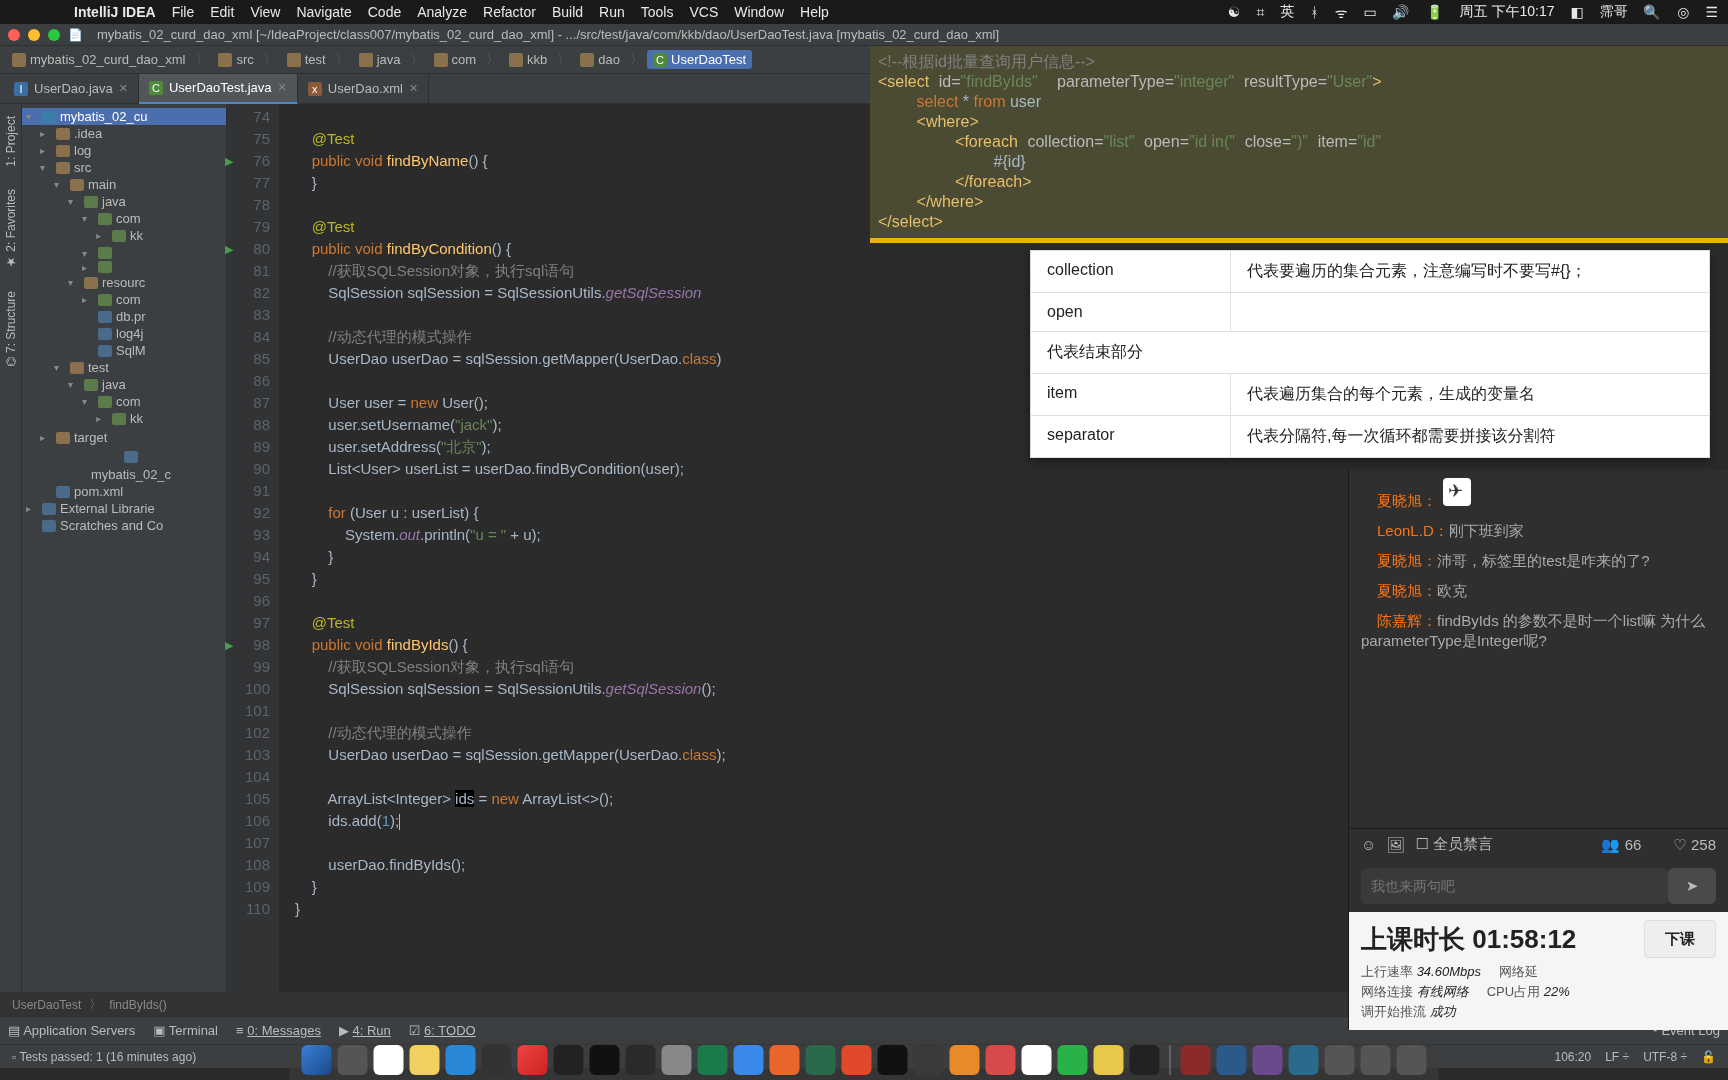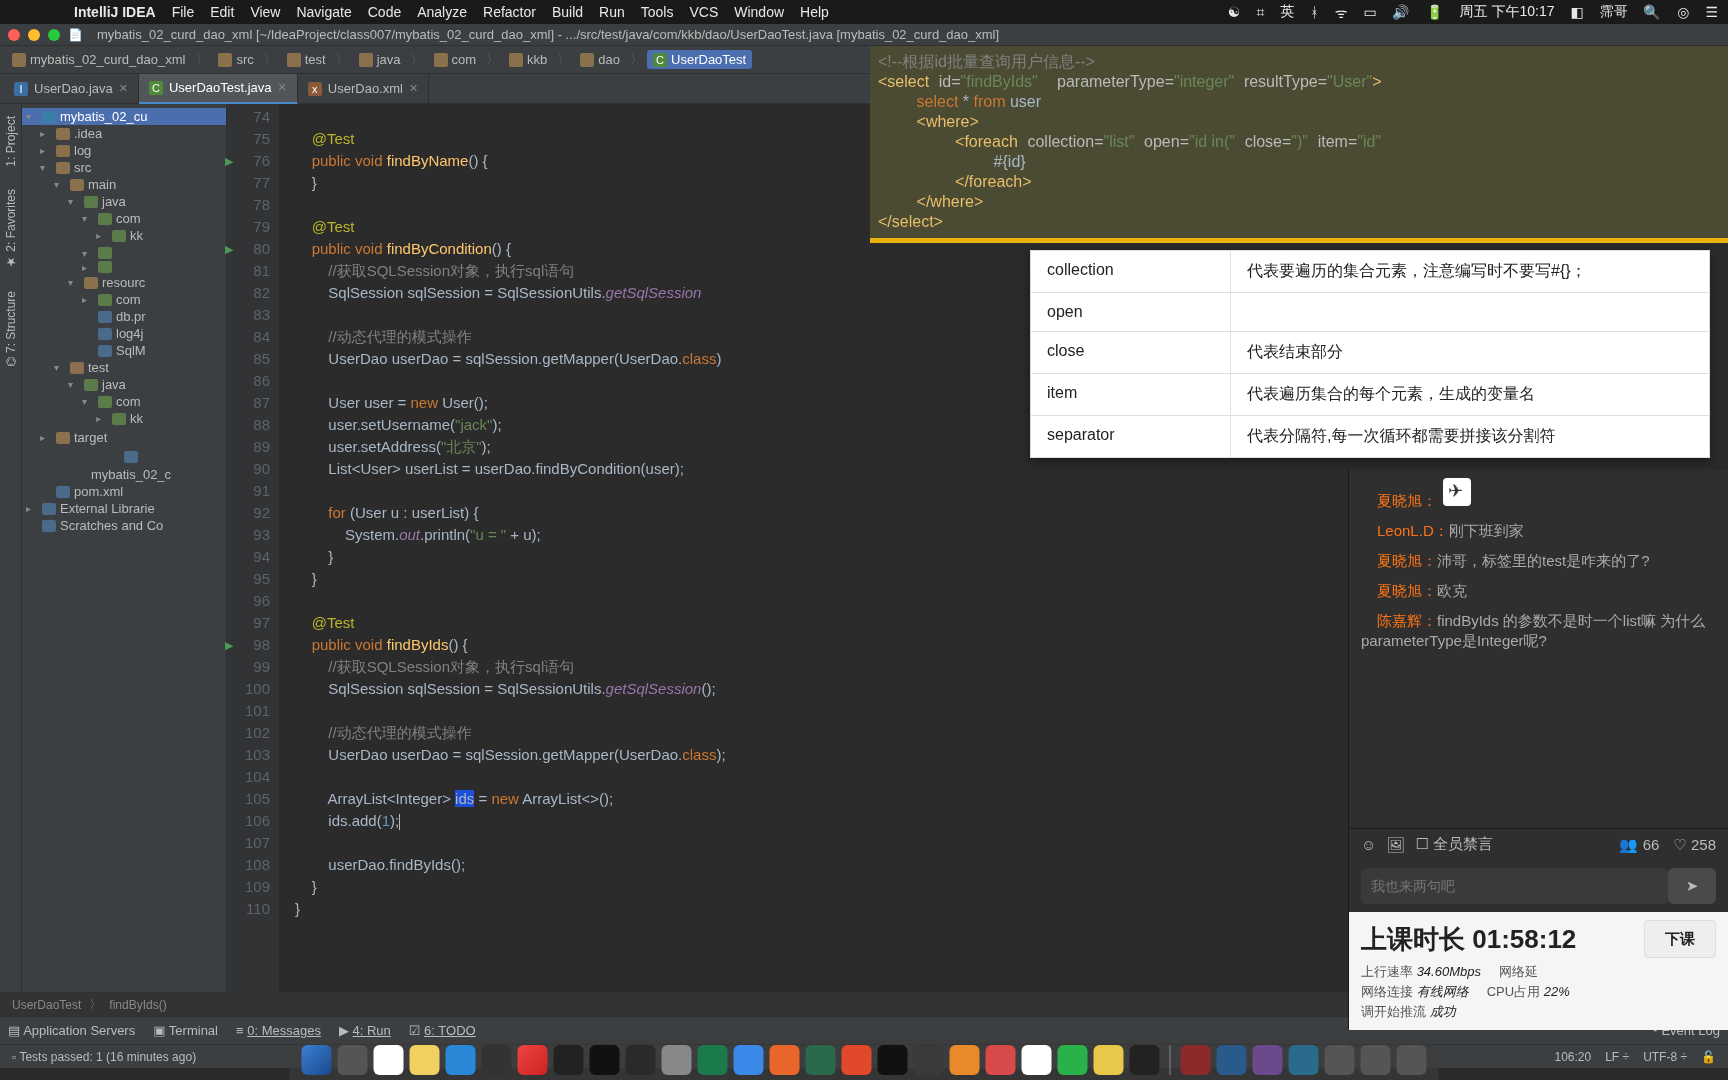--- a/index.html
+++ b/index.html
@@ -56,21 +56,21 @@
 .gutter .gl .mk { position: absolute; left: -2px; color: #499c54; font-size: 11px; }
 .code { flex: 1; padding: 2px 0 2px 16px; line-height: 22px; white-space: pre; color: #a9b7c6; overflow: hidden; }
 .kw { color: #cc7832; }
 .ann { color: #bbb529; }
 .str { color: #6a8759; }
 .fn { color: #ffc66d; }
 .fld { color: #9876aa; font-style: italic; }
 .cmt { color: #808080; }
 .cls { color: #a9b7c6; }
 .num { color: #6897bb; }
-.hl { background: #1d4ed8; }
+.hl { background: #000000; }
 
 
 .bcline { height: 24px; background: #313335; border-top: 1px solid #2d2f30; display: flex; align-items: center; padding: 0 12px; font-size: 12px; color: #888; gap: 8px; }
 .bottomtools { height: 28px; background: #3c3f41; border-top: 1px solid #2d2f30; display: flex; align-items: center; padding: 0 8px; gap: 18px; font-size: 13px; color: #bbbbbb; justify-content: space-between; }
 .bottomtools .tl { display: flex; gap: 18px; }
 .bottomtools .tl span { cursor: pointer; }
 .statusbar { height: 24px; background: #3c3f41; border-top: 1px solid #2d2f30; display: flex; align-items: center; padding: 0 12px; font-size: 12px; color: #bbbbbb; justify-content: space-between; }
 .statusbar .srgt { display: flex; gap: 14px; margin-left: 26px; }
 
 
@@ -94,21 +94,21 @@
 .reftable .rk { width: 200px; padding: 10px 16px; border-right: 1px solid #e0e0e0; }
 .reftable .rv { flex: 1; padding: 10px 16px; }
 
 
 .chatpanel { position: absolute; top: 470px; right: 0; width: 380px; bottom: 50px; background: #2f2f2f; color: #ddd; font-size: 15px; z-index: 3; display: flex; flex-direction: column; border-left: 1px solid #1a1a1a; }
 .chatpanel .msgs { flex: 1; overflow: hidden; padding: 8px 12px; }
 .chatpanel .msg { margin-bottom: 10px; line-height: 20px; }
 .chatpanel .msg .u { color: #f97316; margin-left: 16px; }
 .chatpanel .msg .t { color: #aaa; }
 .chatpanel .ctrlrow { display: flex; align-items: center; padding: 6px 12px; gap: 10px; border-top: 1px solid #1a1a1a; color: #bbb; }
-.chatpanel .ctrlrow .cnt { margin-left: auto; display: flex; gap: 14px; justify-content: flex-end; }
+.chatpanel .ctrlrow .cnt { margin-left: auto; display: flex; gap: 32px; justify-content: flex-end; }
 .chatpanel .inputrow { display: flex; padding: 8px 12px; }
 .chatpanel .inputrow input { flex: 1; background: #3a3a3a; border: none; color: #ccc; padding: 10px; border-radius: 6px; font-size: 14px; }
 .chatpanel .inputrow .send { width: 48px; background: #4a4a4a; border-radius: 6px; display: flex; align-items: center; justify-content: center; color: #bbb; }
 .chatpanel .footer { background: #f5f5f5; color: #222; padding: 8px 12px; font-size: 14px; line-height: 20px; }
 .chatpanel .footer .bt { font-size: 26px; font-weight: 600; display: flex; align-items: center; gap: 8px; margin-bottom: 4px; justify-content: space-between; }
 .chatpanel .footer .bt .btn { font-size: 15px; background: #eee; border: 1px solid #ddd; padding: 8px 20px; border-radius: 4px; cursor: pointer; }
 .chatpanel .footer .srow { display: flex; gap: 18px; font-size: 13px; color: #555; }
 .chatpanel .footer .srow span b { color: #222; font-weight: 400; font-style: italic; }
 
 .caret { display: inline-block; width: 1px; height: 16px; background: #bbb; vertical-align: middle; }
@@ -521,21 +521,20 @@
 
 <div class="reftable" id="reftbl">
     <div class="rrow">
       <div class="rk">collection</div>
       <div class="rv">代表要遍历的集合元素，注意编写时不要写#{}；</div>
     </div>
     <div class="rrow">
       <div class="rk">open</div>
     </div>
     <div class="rrow">
-      <div class="rk">close</div>
       <div class="rv">代表结束部分</div>
     </div>
     <div class="rrow">
       <div class="rk">item</div>
       <div class="rv">代表遍历集合的每个元素，生成的变量名</div>
     </div>
     <div class="rrow">
       <div class="rk">separator</div>
       <div class="rv">代表分隔符,每一次循环都需要拼接该分割符</div>
     </div>

